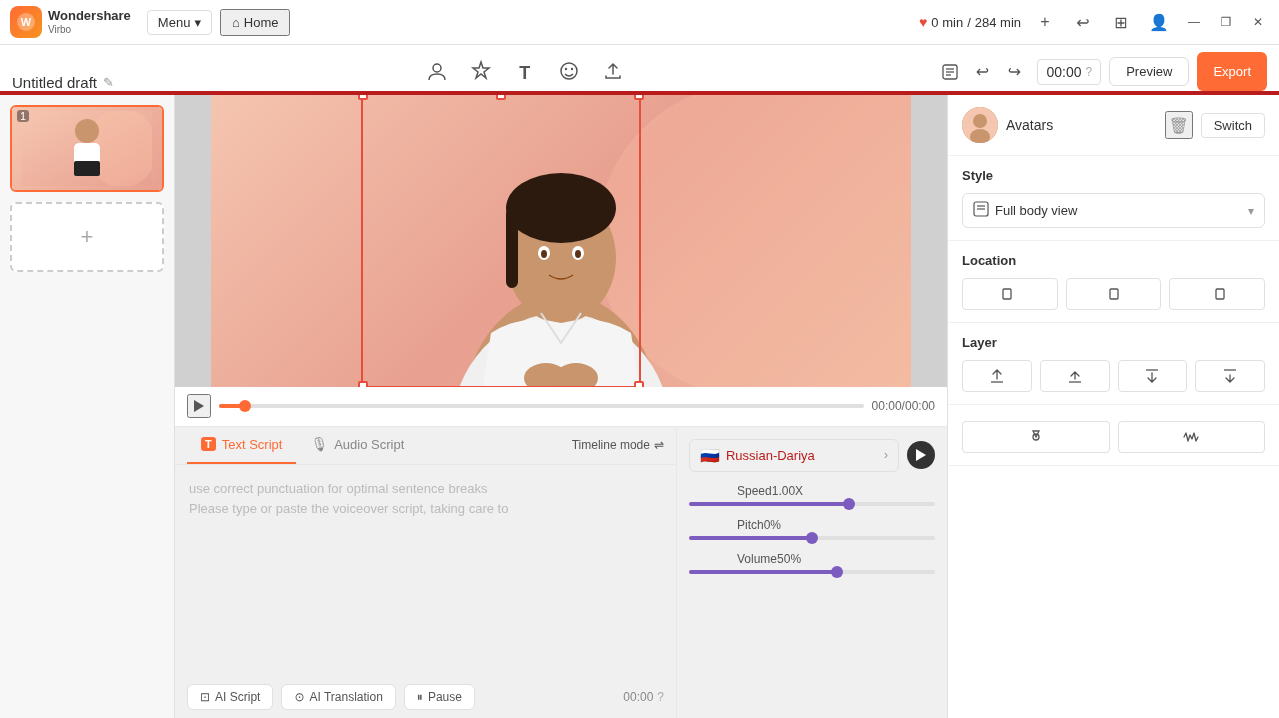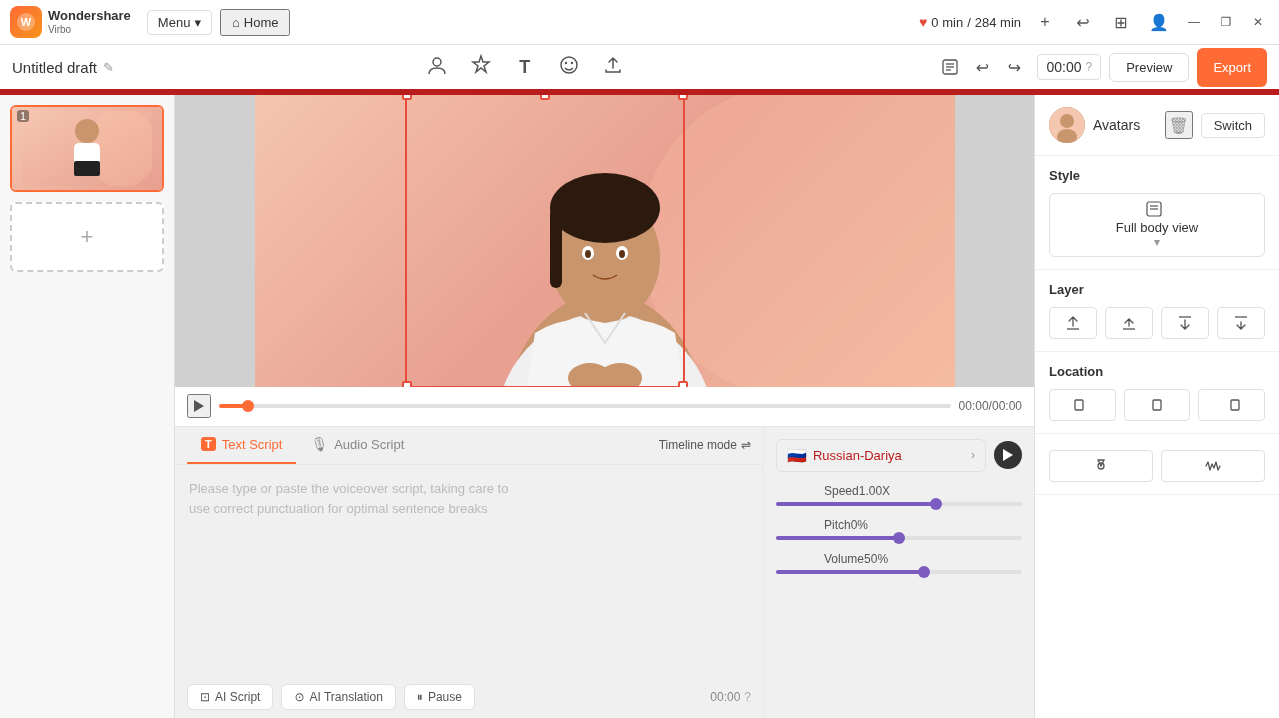--- a/index.html
+++ b/index.html
@@ -14,21 +14,21 @@
     .menu-btn { display: flex; align-items: center; gap: 4px; padding: 4px 10px; border: 1px solid #ddd; border-radius: 4px; cursor: pointer; font-size: 13px; color: #333; background: #fff; }
     .home-btn { display: flex; align-items: center; gap: 4px; padding: 4px 10px; font-size: 13px; color: #333; cursor: pointer; }
     .topbar-spacer { flex: 1; }
     .topbar-right { display: flex; align-items: center; gap: 10px; }
     .time-badge { display: flex; align-items: center; gap: 4px; font-size: 13px; color: #333; }
     .heart-icon { color: #e74c3c; font-size: 14px; }
     .topbar-icon-btn { width: 28px; height: 28px; display: flex; align-items: center; justify-content: center; cursor: pointer; color: #555; font-size: 16px; border-radius: 4px; }
     .win-btn { width: 22px; height: 22px; display: flex; align-items: center; justify-content: center; cursor: pointer; color: #555; font-size: 12px; }
 
     
-    .secondbar { display: flex; align-items: center; height: 50px; background: #fff; border-bottom: 6px solid #b91c1c; padding: 0 12px; }
+    .secondbar { display: flex; align-items: flex-end; height: 50px; background: #fff; border-bottom: 4px solid #b91c1c; padding: 0 12px; }
     .draft-title { font-size: 15px; font-weight: 500; color: #333; display: flex; align-items: center; gap: 6px; }
     .edit-icon { color: #999; font-size: 13px; cursor: pointer; }
     .secondbar-center { flex: 1; display: flex; justify-content: center; align-items: center; gap: 8px; }
     .toolbar-btn { width: 36px; height: 36px; display: flex; align-items: center; justify-content: center; border-radius: 6px; cursor: pointer; color: #555; font-size: 18px; border: none; background: transparent; }
     .secondbar-right { display: flex; align-items: center; gap: 8px; }
     .time-display { display: flex; align-items: center; gap: 4px; font-size: 14px; color: #333; border: 1px solid #ddd; border-radius: 4px; padding: 4px 8px; }
     .preview-btn { padding: 6px 16px; background: #fff; border: 1px solid #ddd; border-radius: 6px; font-size: 13px; cursor: pointer; color: #333; }
     .export-btn { padding: 12px 16px; background: #ff6b35; border: none; border-radius: 6px; font-size: 13px; cursor: pointer; color: #fff; font-weight: 500; }
     .undo-redo { display: flex; align-items: center; gap: 2px; }
     .undo-redo-btn { width: 30px; height: 30px; display: flex; align-items: center; justify-content: center; cursor: pointer; color: #555; font-size: 16px; border-radius: 4px; border: none; background: transparent; }
@@ -78,29 +78,29 @@
     .voice-name { font-size: 13px; flex: 1; color: #b91c1c; }
     .voice-chevron { color: #999; font-size: 12px; }
     .play-voice-btn { width: 28px; height: 28px; background: #333; border-radius: 50%; display: flex; align-items: center; justify-content: center; color: #fff; font-size: 10px; cursor: pointer; }
     .slider-row { display: flex; flex-direction: column; gap: 4px; }
     .slider-label-row { display: flex; justify-content: flex-start; font-size: 12px; color: #555; margin-left: 48px; }
     .slider-track { width: 100%; height: 4px; background: #e0e0e0; border-radius: 2px; position: relative; cursor: pointer; }
     .slider-fill { height: 100%; background: #7c5cbf; border-radius: 2px; }
     .slider-thumb { width: 12px; height: 12px; background: #7c5cbf; border-radius: 50%; position: absolute; top: -4px; transform: translateX(-50%); }
 
     
-    .sidebar-right { width: 245px; background: #fff; border-left: 1px solid #e0e0e0; display: flex; flex-direction: column; overflow-y: auto; }
+    .sidebar-right { width: 332px; background: #fff; border-left: 1px solid #e0e0e0; display: flex; flex-direction: column; overflow-y: auto; }
     .right-section { padding: 12px 14px; border-bottom: 1px solid #f0f0f0; }
     .avatar-header { display: flex; align-items: center; gap: 8px; }
     .avatar-thumb { width: 36px; height: 36px; border-radius: 50%; background: #c8956c; overflow: hidden; }
     .avatar-label { flex: 1; font-size: 14px; color: #333; font-weight: 500; }
     .delete-btn { width: 28px; height: 28px; display: flex; align-items: center; justify-content: center; cursor: pointer; color: #999; font-size: 16px; }
     .switch-btn { padding: 4px 12px; border: 1px solid #e0e0e0; border-radius: 4px; font-size: 13px; cursor: pointer; color: #333; background: #fff; }
     .section-title { font-size: 13px; font-weight: 600; color: #333; margin-bottom: 10px; }
-    .style-dropdown { display: flex; align-items: center; border: 1px solid #e0e0e0; border-radius: 6px; padding: 7px 10px; cursor: pointer; background: #fff; flex-direction: column; }
+    .style-dropdown { display: flex; align-items: center; border: 1px solid #e0e0e0; border-radius: 6px; padding: 7px 10px; cursor: pointer; background: #fff; }
     .style-dropdown-icon { margin-right: 6px; font-size: 14px; color: #555; }
     .style-dropdown-label { flex: 1; font-size: 13px; color: #333; }
     .style-dropdown-chevron { color: #999; font-size: 12px; }
     .location-grid { display: flex; gap: 8px; margin-top: 4px; }
     .loc-btn { flex: 1; height: 32px; border: 1px solid #e0e0e0; border-radius: 4px; display: flex; align-items: center; justify-content: center; cursor: pointer; color: #555; font-size: 16px; }
     .layer-grid { display: flex; gap: 8px; margin-top: 4px; }
     .layer-btn { flex: 1; height: 32px; border: 1px solid #e0e0e0; border-radius: 4px; display: flex; align-items: center; justify-content: center; cursor: pointer; color: #555; font-size: 16px; }
     .edit-grid { display: flex; gap: 8px; margin-top: 4px; }
     .edit-btn { flex: 1; height: 32px; border: 1px solid #e0e0e0; border-radius: 4px; display: flex; align-items: center; justify-content: center; cursor: pointer; color: #555; font-size: 16px; }
     
@@ -315,22 +315,22 @@
             <span class="script-tab-icon">🎙</span>
             <span>Audio Script</span>
           </div>
           <div class="timeline-mode-btn">
             <span>Timeline mode</span>
             <span>⇌</span>
           </div>
         </div>
         <div class="script-content">
           <div class="script-placeholder">
+            <div>use correct punctuation for optimal sentence breaks</div>
             <div>Please type or paste the voiceover script, taking care to</div>
-            <div>use correct punctuation for optimal sentence breaks</div>
           </div>
         </div>
         <div class="script-actions">
           <button class="script-action-btn">
             <span>⊡</span>
             <span>AI Script</span>
           </button>
           <button class="script-action-btn">
             <span>⊙</span>
             <span>AI Translation</span>
@@ -422,20 +422,42 @@
               <line x1="4" y1="5" x2="12" y2="5" stroke="#555" stroke-width="1.2"></line>
               <line x1="4" y1="8" x2="12" y2="8" stroke="#555" stroke-width="1.2"></line>
             </svg>
         </span>
         <span class="style-dropdown-label">Full body view</span>
         <span class="style-dropdown-chevron">▾</span>
       </div>
     </div>
 
     <div class="right-section">
+      <div class="section-title">Location</div>
+      <div class="location-grid">
+        <div class="loc-btn">
+          <svg width="18" height="18" viewBox="0 0 18 18">
+              <rect x="2" y="4" width="8" height="10" rx="1" fill="none" stroke="#555" stroke-width="1.3"></rect>
+              <line x1="2" y1="9" x2="2" y2="9"></line>
+            </svg>
+        </div>
+        <div class="loc-btn">
+          <svg width="18" height="18" viewBox="0 0 18 18">
+              <rect x="5" y="4" width="8" height="10" rx="1" fill="none" stroke="#555" stroke-width="1.3"></rect>
+            </svg>
+        </div>
+        <div class="loc-btn">
+          <svg width="18" height="18" viewBox="0 0 18 18">
+              <rect x="8" y="4" width="8" height="10" rx="1" fill="none" stroke="#555" stroke-width="1.3"></rect>
+            </svg>
+        </div>
+      </div>
+    </div>
+
+    <div class="right-section">
       <div class="section-title">Layer</div>
       <div class="layer-grid">
         <div class="layer-btn">
           <svg width="18" height="18" viewBox="0 0 18 18">
               <path d="M9 3 L9 12 M5 7 L9 3 L13 7" fill="none" stroke="#555" stroke-width="1.3" stroke-linecap="round"></path>
               <line x1="3" y1="15" x2="15" y2="15" stroke="#555" stroke-width="1.3"></line>
             </svg>
         </div>
         <div class="layer-btn">
           <svg width="18" height="18" viewBox="0 0 18 18">
@@ -452,42 +474,20 @@
         <div class="layer-btn">
           <svg width="18" height="18" viewBox="0 0 18 18">
               <path d="M9 15 L9 8 M5 11 L9 15 L13 11" fill="none" stroke="#555" stroke-width="1.3" stroke-linecap="round"></path>
               <line x1="3" y1="3" x2="15" y2="3" stroke="#555" stroke-width="1.3"></line>
             </svg>
         </div>
       </div>
     </div>
 
     <div class="right-section">
-      <div class="section-title">Location</div>
-      <div class="location-grid">
-        <div class="loc-btn">
-          <svg width="18" height="18" viewBox="0 0 18 18">
-              <rect x="2" y="4" width="8" height="10" rx="1" fill="none" stroke="#555" stroke-width="1.3"></rect>
-              <line x1="2" y1="9" x2="2" y2="9"></line>
-            </svg>
-        </div>
-        <div class="loc-btn">
-          <svg width="18" height="18" viewBox="0 0 18 18">
-              <rect x="5" y="4" width="8" height="10" rx="1" fill="none" stroke="#555" stroke-width="1.3"></rect>
-            </svg>
-        </div>
-        <div class="loc-btn">
-          <svg width="18" height="18" viewBox="0 0 18 18">
-              <rect x="8" y="4" width="8" height="10" rx="1" fill="none" stroke="#555" stroke-width="1.3"></rect>
-            </svg>
-        </div>
-      </div>
-    </div>
-
-    <div class="right-section">
       <div class="edit-grid">
         <div class="edit-btn">
           <svg width="18" height="18" viewBox="0 0 18 18">
               <polygon points="9,9 6,3 12,3" fill="none" stroke="#555" stroke-width="1.3"></polygon>
               <circle cx="9" cy="9" r="3" fill="none" stroke="#555" stroke-width="1.3"></circle>
             </svg>
         </div>
         <div class="edit-btn">
           <svg width="18" height="18" viewBox="0 0 18 18">
               <polyline points="2,9 4,5 6,13 8,7 10,11 12,5 14,13 16,9" fill="none" stroke="#555" stroke-width="1.3" stroke-linecap="round" stroke-linejoin="round"></polyline>

